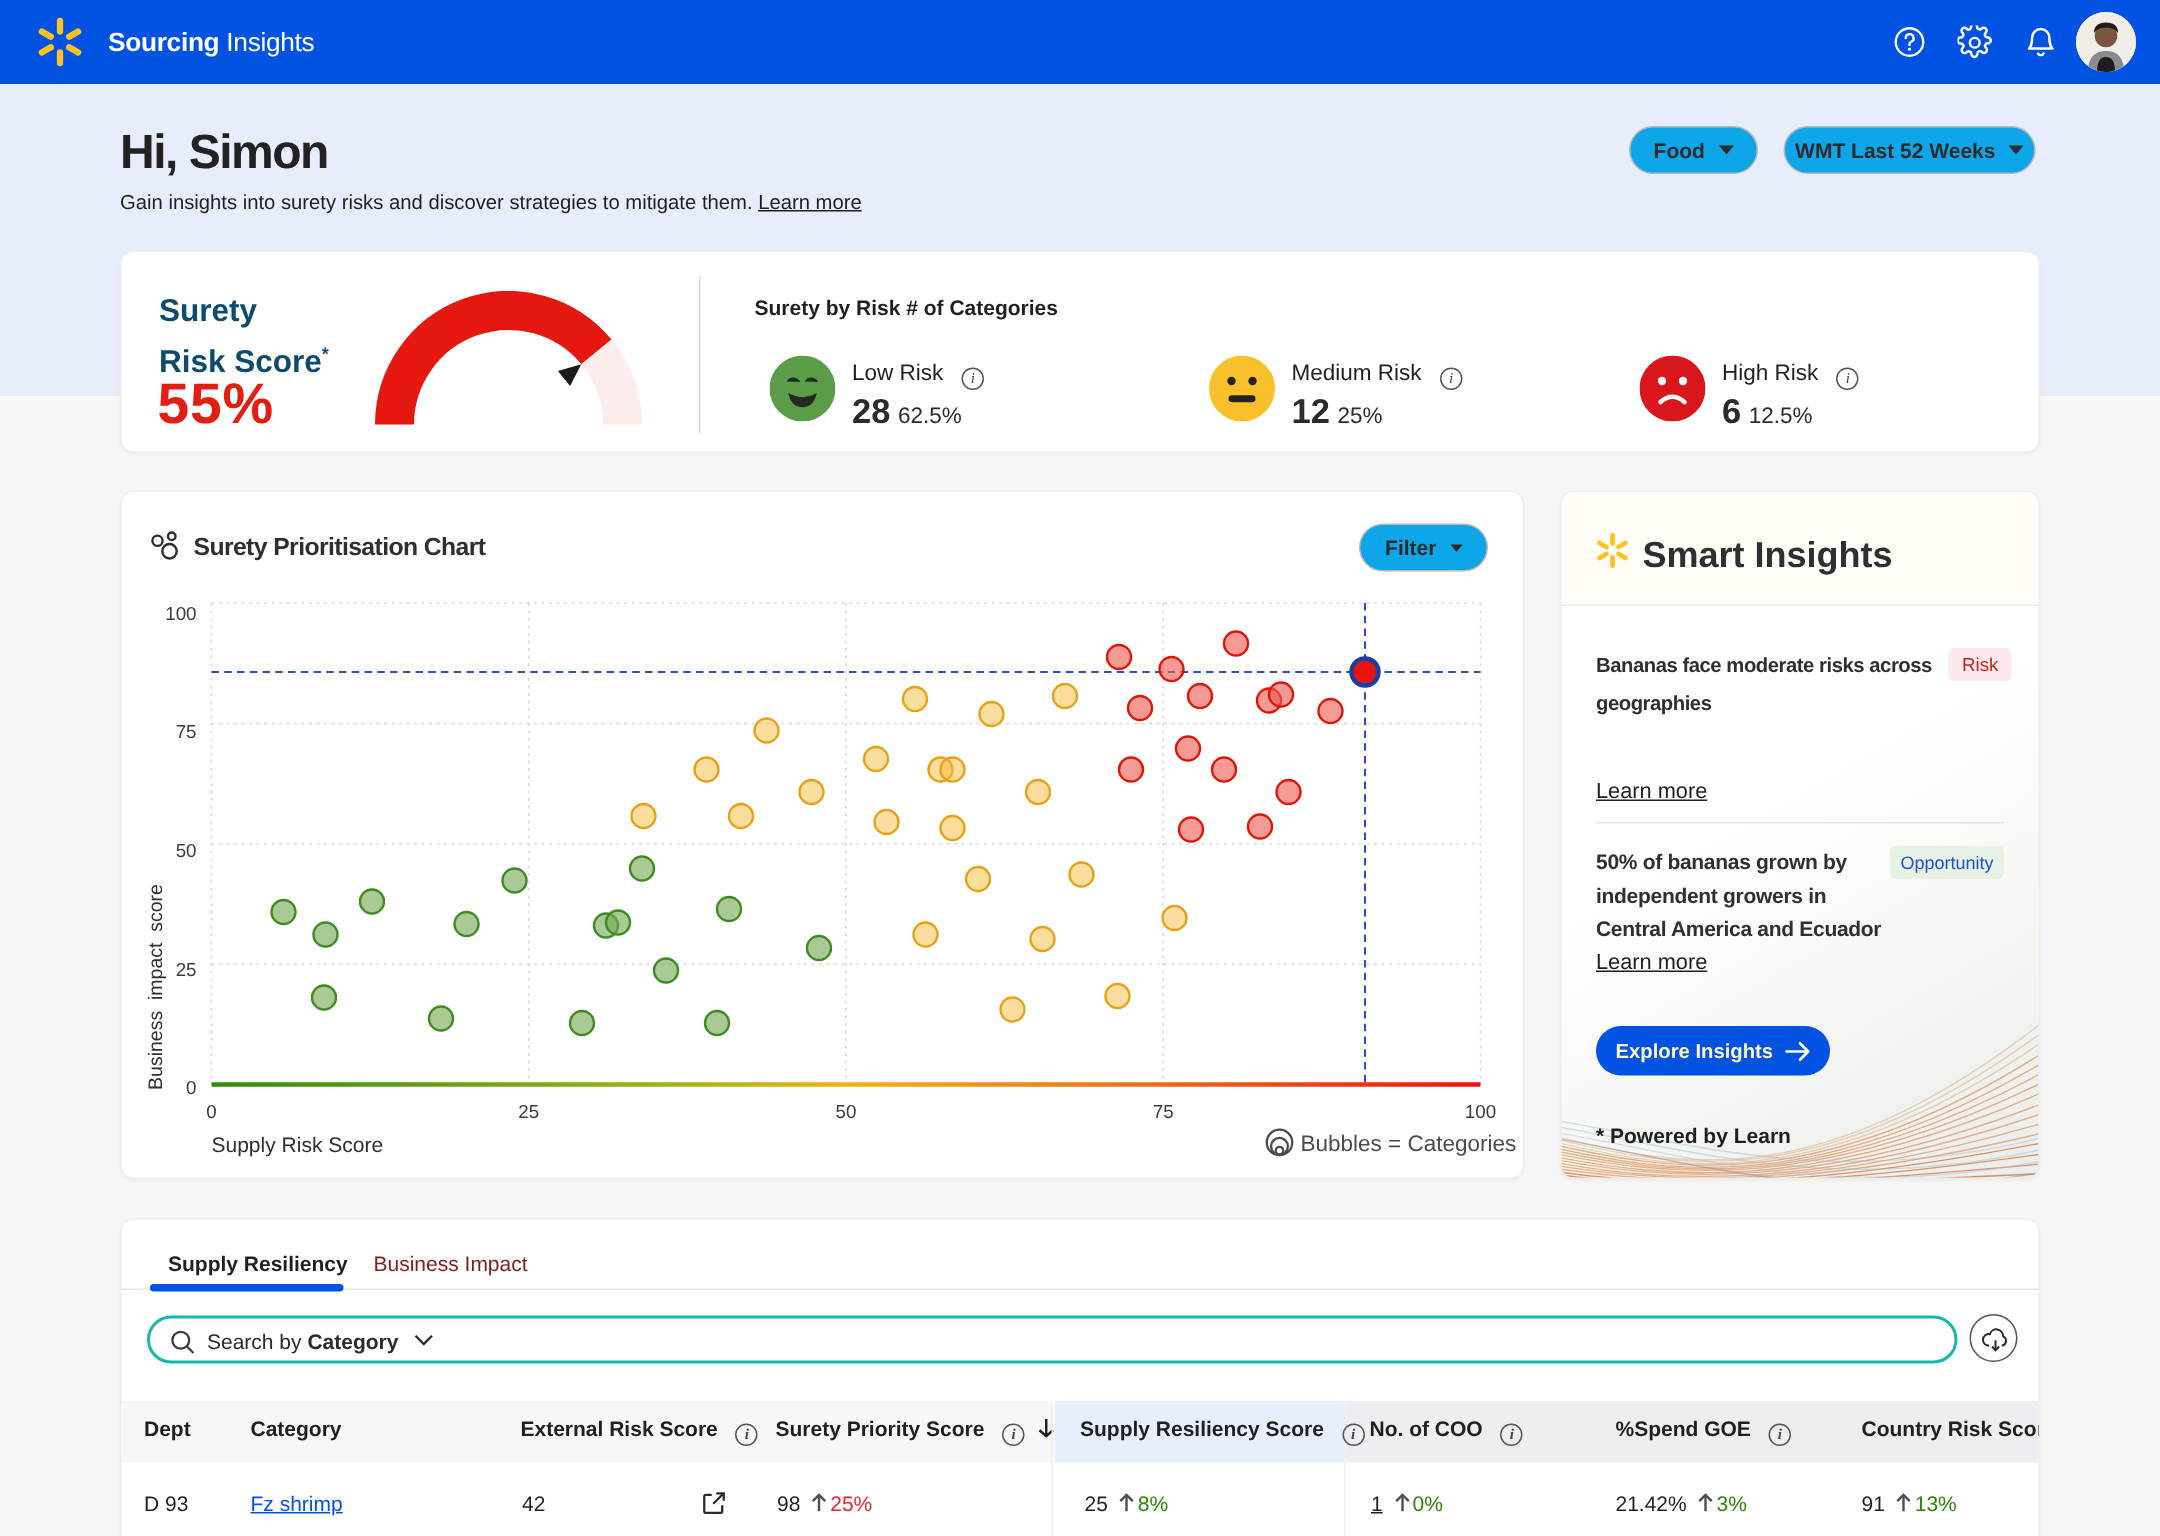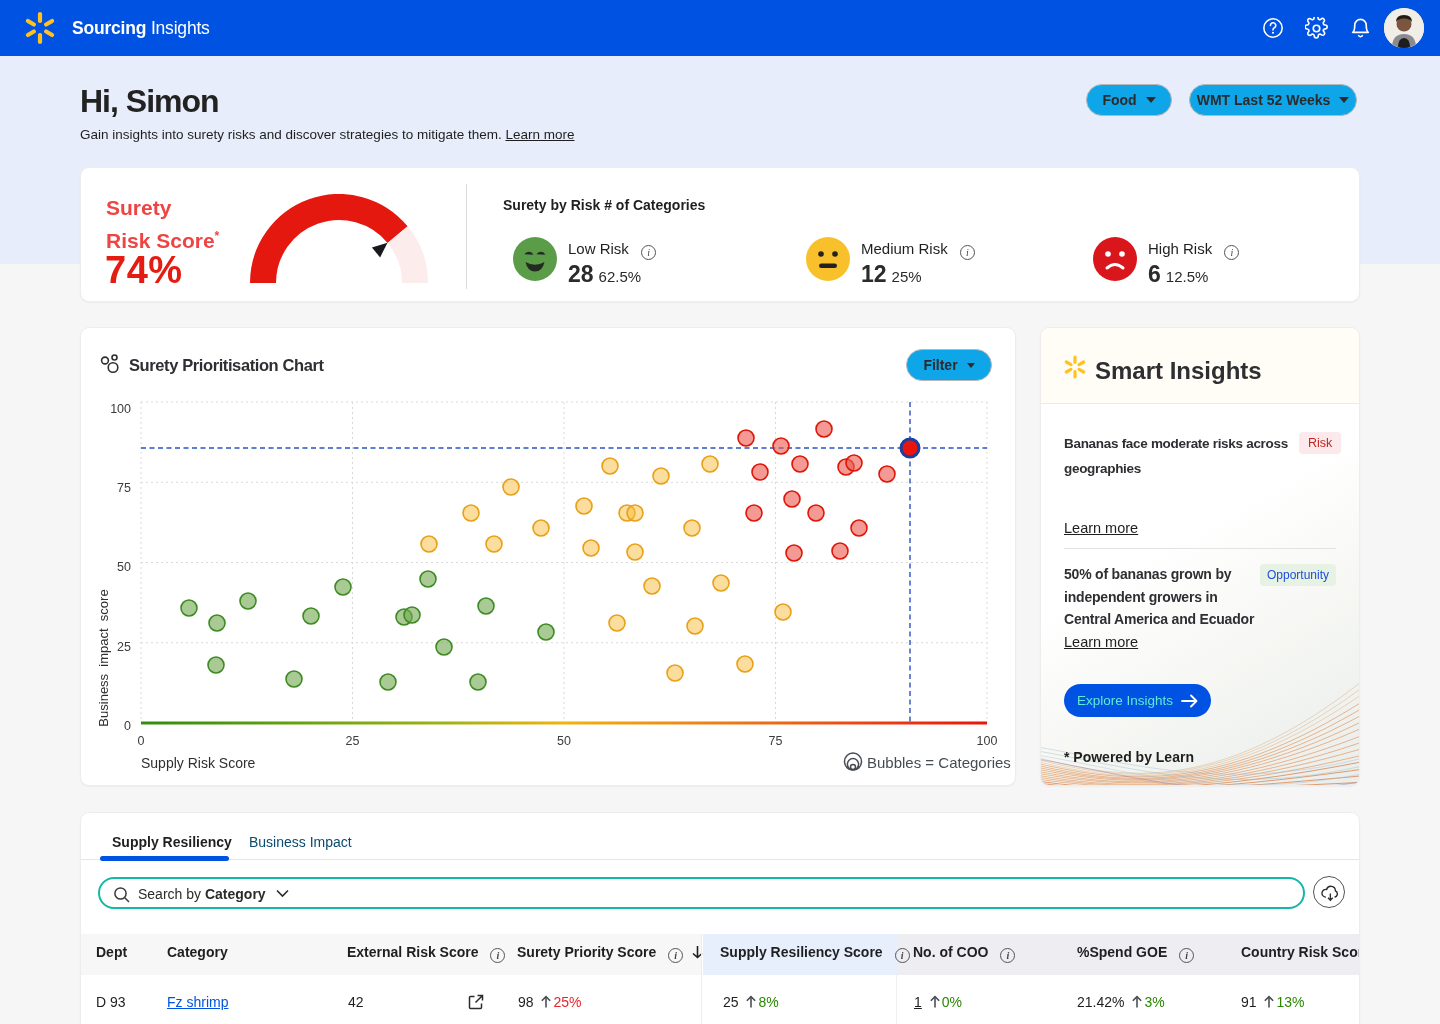--- a/index.html
+++ b/index.html
@@ -11,21 +11,21 @@
 .brand b { font-weight:700; }
 .navicons { position:absolute; right:16px; top:0; height:56px; display:flex; align-items:center; gap:21px; }
 .h1 { position:absolute; left:80px; top:83px; font-size:32px; font-weight:700; color:#222; letter-spacing:-1px; }
 .sub { position:absolute; left:80px; top:127px; font-size:13.5px; color:#1f1f1f; }
 .sub a { color:#1f1f1f; text-decoration:underline; }
 .pillbtn { position:absolute; height:32px; background:#0ea5e9; border:1px solid #b7b7b7; border-radius:16px; font-size:14px; font-weight:700; color:#2b2b2b; display:flex; align-items:center; justify-content:center; gap:9px; }
 .caret { width:0; height:0; border-left:5px solid transparent; border-right:5px solid transparent; border-top:6px solid #2b2b2b; display:inline-block; }
 .card { position:absolute; background:#fff; border:1px solid #ededed; border-radius:9px; box-shadow:0 1px 2px rgba(0,0,0,.04); }
 
 #card1 { left:80px; top:167px; width:1280px; height:135px; }
-#card1 .t1 { position:absolute; left:25px; top:26px; font-size:21px; font-weight:700; color:#ef4444; line-height:28px; }
+#card1 .t1 { position:absolute; left:25px; top:26px; font-size:21px; font-weight:700; color:#0c4a6e; line-height:28px; }
 #card1 .t1 sup { font-size:12px; }
 #card1 .pct { position:absolute; left:24px; top:81px; font-size:38px; font-weight:700; color:#e41c11; letter-spacing:.5px; }
 #card1 .vdiv { position:absolute; left:385px; top:16px; height:105px; width:1px; background:#dcdcdc; }
 #card1 .sechead { position:absolute; left:422px; top:29px; font-size:14px; font-weight:700; color:#1f1f1f; }
 .riskitem { position:absolute; top:69px; }
 .riskface { position:absolute; top:0; }
 .risklabel { position:absolute; font-size:15px; color:#1f1f1f; top:3px; white-space:nowrap; }
 .risknum { position:absolute; top:24px; font-size:23px; font-weight:700; color:#2b2b2b; white-space:nowrap; }
 .risknum span { font-size:15px; font-weight:400; margin-left:5px; }
 .info { display:inline-block; width:15px; height:15px; border:1px solid #555; border-radius:50%; font-size:10px; color:#444; text-align:center; line-height:14px; font-family:"Liberation Serif",serif; font-style:italic; vertical-align:-2px; margin-left:8px; }
@@ -82,21 +82,21 @@
     </div>
   </div>
 </div>
 <div class="h1">Hi, Simon</div>
 <div class="sub">Gain insights into surety risks and discover strategies to mitigate them. <a href="#">Learn more</a></div>
 <div class="pillbtn" style="left:1086px;top:84px;width:86px;">Food <span class="caret"></span></div>
 <div class="pillbtn" style="left:1189px;top:84px;width:168px;">WMT Last 52 Weeks <span class="caret"></span></div>
 
 <div class="card" id="card1">
   <div class="t1">Surety<br>Risk Score<sup>*</sup></div>
-  <div class="pct">74%</div>
+  <div class="pct">55%</div>
   <svg style="position:absolute;left:168px;top:26px;" width="180" height="90" viewBox="0 0 180 90">
     <path d="M 14 89 A 76 76 0 0 1 148.6 40.6" fill="none" stroke="#e4180e" stroke-width="26"></path>
     <path d="M 148.6 40.6 A 76 76 0 0 1 166 89" fill="none" stroke="#fceceb" stroke-width="26"></path>
     <polygon points="138.5,48.8 131.1,63.4 122.9,53.4" fill="#17191c"></polygon>
   </svg>
   <div class="vdiv"></div>
   <div class="sechead">Surety by Risk # of Categories</div>
 
   <div class="riskitem" style="left:432px;">
     <svg class="riskface" width="44" height="44" viewBox="0 0 44 44">
@@ -288,31 +288,31 @@
         <path d="M-10 130 C 80 144, 180 180, 330 152" stroke="#8e7fb8" stroke-opacity="0.5"></path>
       </g>
     </svg>
   <div style="position:absolute;left:23px;top:103px;font-size:13.5px;letter-spacing:-0.3px;font-weight:700;line-height:25px;color:#2e2f32;">Bananas face moderate risks across<br>geographies</div>
   <div style="position:absolute;left:258px;top:104px;background:#fbe9eb;color:#c2261f;font-size:12.5px;border-radius:4px;padding:4px 9px;">Risk</div>
   <div style="position:absolute;left:23px;top:192px;font-size:14.5px;color:#1f1f1f;text-decoration:underline;">Learn more</div>
   <div style="position:absolute;left:23px;top:220px;width:272px;height:1px;background:#e3e3e3;"></div>
   <div style="position:absolute;left:23px;top:235px;font-size:14px;letter-spacing:-0.2px;font-weight:700;line-height:22.5px;color:#2e2f32;">50% of bananas grown by<br>independent growers in<br>Central America and Ecuador</div>
   <div style="position:absolute;left:219px;top:236px;background:#e7f2e4;color:#1d4ed8;font-size:12px;border-radius:4px;padding:4px 7px;">Opportunity</div>
   <div style="position:absolute;left:23px;top:306px;font-size:14.5px;color:#1f1f1f;text-decoration:underline;">Learn more</div>
-  <div style="position:absolute;left:23px;top:356px;height:33px;background:#0053e2;border-radius:17px;color:#5eead4;font-size:13.5px;font-weight:400;display:flex;align-items:center;padding:0 13px;gap:8px;">Explore Insights
+  <div style="position:absolute;left:23px;top:356px;height:33px;background:#0053e2;border-radius:17px;color:#fef9c3;font-size:13.5px;font-weight:700;display:flex;align-items:center;padding:0 13px;gap:8px;">Explore Insights
     <svg width="17" height="14" viewBox="0 0 17 14" fill="none" stroke="#fff" stroke-width="1.8" stroke-linecap="round">
         <path d="M1 7h14M10 1.5 15.5 7 10 12.5" stroke-linejoin="round"></path>
       </svg>
   </div>
   <div style="position:absolute;left:23px;top:421px;font-size:14px;font-weight:700;color:#1f1f1f;">* Powered by Learn</div>
 </div>
 
 <div class="card" id="card4">
   <div style="position:absolute;left:31px;top:21px;font-size:14px;font-weight:700;color:#1f1f1f;">Supply Resiliency</div>
-  <div style="position:absolute;left:168px;top:21px;font-size:14px;color:#0c4a6e;">Business Impact</div>
+  <div style="position:absolute;left:168px;top:21px;font-size:14px;color:#7f1d1d;">Business Impact</div>
   <div style="position:absolute;left:0;top:46px;width:1278px;height:1px;background:#e6e6e6;"></div>
   <div style="position:absolute;left:19px;top:43px;width:129px;height:5px;background:#0053e2;border-radius:3px;"></div>
   <div style="position:absolute;left:17px;top:64px;width:1207px;height:32px;border:2px solid #14b8a6;border-radius:17px;background:#fff;">
     <svg style="position:absolute;left:13px;top:7px;" width="18" height="18" viewBox="0 0 18 18" fill="none" stroke="#3a3a3a" stroke-width="1.5">
         <circle cx="7.5" cy="7.5" r="5.6"></circle>
         <line x1="11.8" y1="11.8" x2="16" y2="16"></line>
       </svg>
     <div style="position:absolute;left:38px;top:7px;font-size:14px;color:#2b2b2b;">Search by <b>Category</b></div>
     <svg style="position:absolute;left:176px;top:10px;" width="13" height="9" viewBox="0 0 13 9" fill="none" stroke="#2b2b2b" stroke-width="1.6">
         <path d="M1 1.5 6.5 7 12 1.5"></path>

